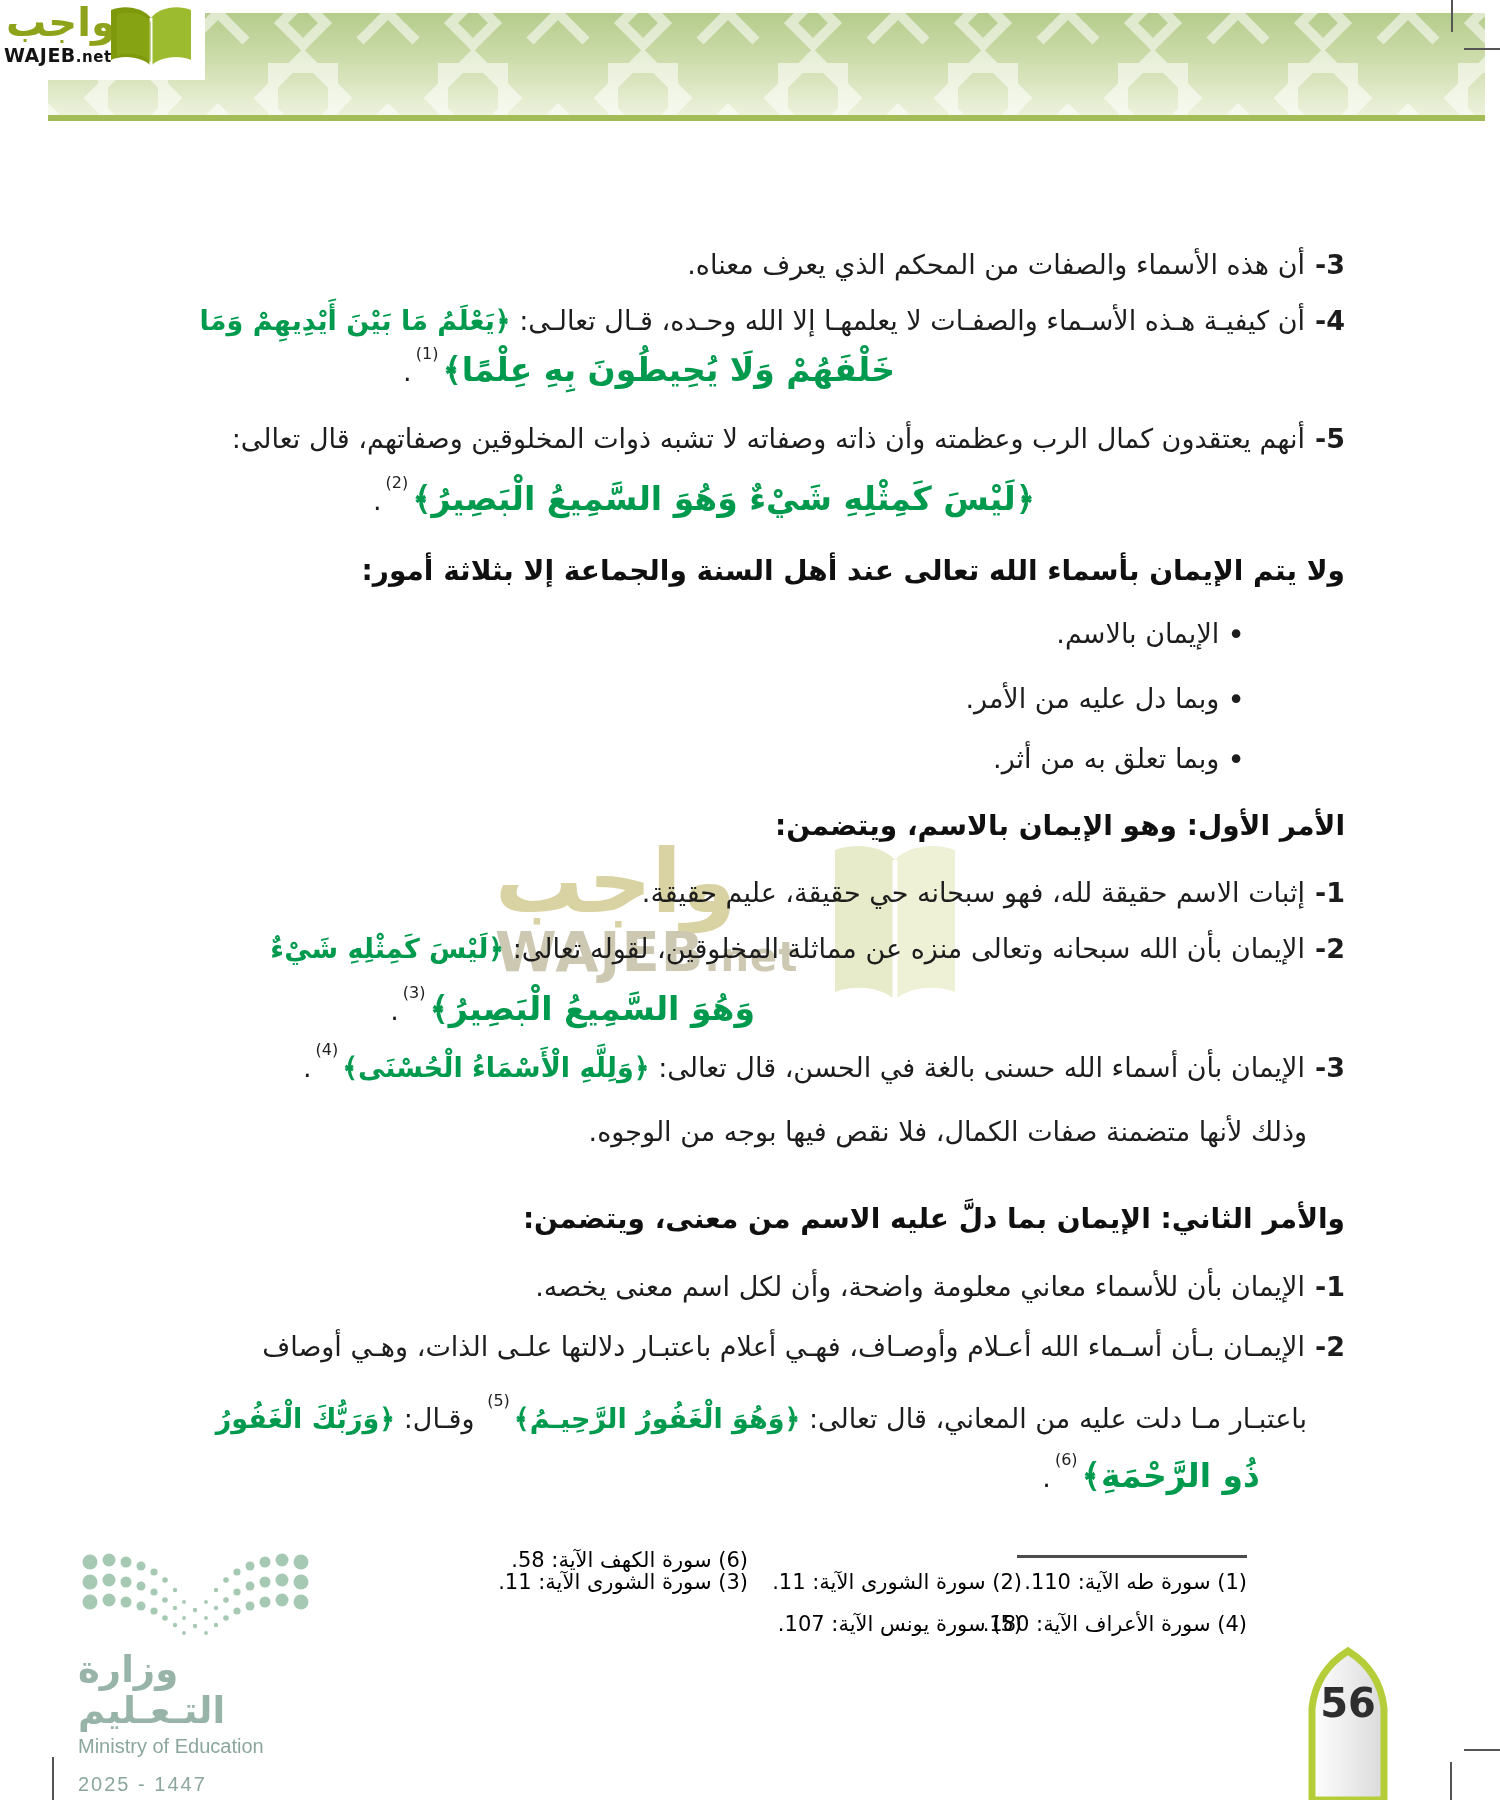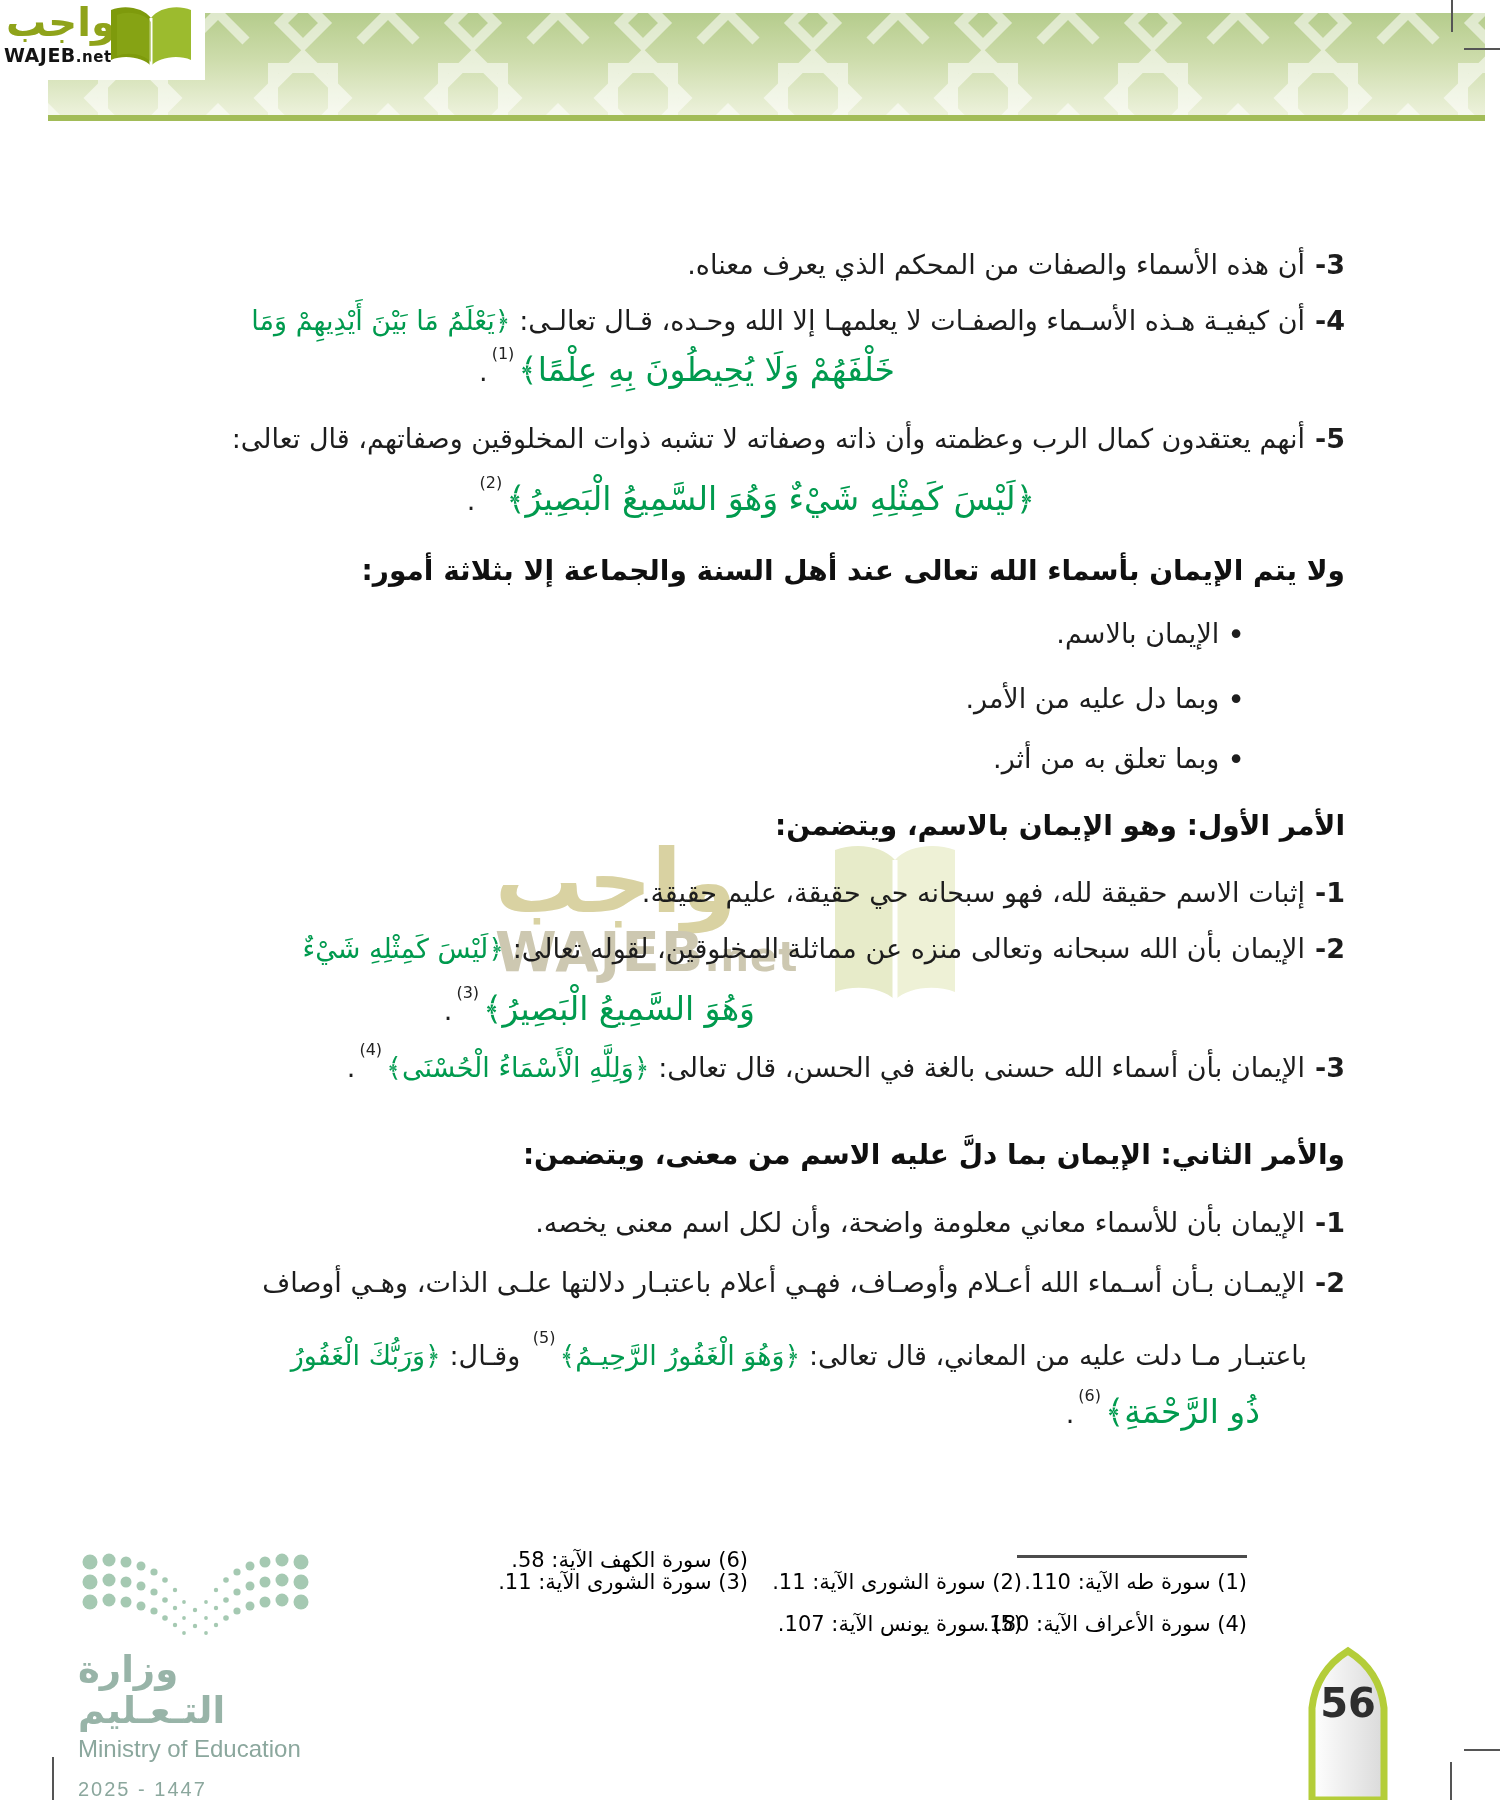--- a/index.html
+++ b/index.html
@@ -33,32 +33,32 @@
   
   .content{
     position:absolute;right:155px;left:150px;top:238px;z-index:2;
     direction:rtl;text-align:right;color:#1d1d1d;
   }
   .line{font-size:27px;line-height:1.58;white-space:nowrap;}
   .num{display:inline-block;margin-left:10px;font-weight:bold;}
   .heading{font-size:28px;font-weight:bold;color:#101010;}
   .bullet-line{padding-right:100px;}
   .bullet-dot{font-size:30px;margin-left:8px;position:relative;top:2px;}
-  .q{color:#009a4e;font-weight:normal;}
+  .q{color:#009a4e;font-weight:bold;}
   .q-lg{font-size:33px;}
   .ref{font-size:16px;color:#222;position:relative;top:-12px;font-weight:normal;margin:0 4px;}
   .period{font-size:27px;}
   .indent{padding-right:38px;}
   
   .fn-divider{position:absolute;top:1555px;right:253px;width:230px;height:3px;background:#4c4c4c;z-index:2;}
   .fn{position:absolute;direction:rtl;font-size:21px;color:#000000;white-space:nowrap;z-index:2;}
   
   .ministry{position:absolute;left:78px;top:1548px;z-index:2;width:260px;}
   .min-ar{font-size:37px;font-weight:bold;color:#98b4a8;margin-top:6px;line-height:1.1;}
-  .min-en{font-size:24px;color:#8ba79d;margin-top:4px;font-family:"Liberation Sans",sans-serif;}
+  .min-en{font-size:20px;color:#8ba79d;margin-top:4px;font-family:"Liberation Sans",sans-serif;}
   .min-years{font-size:20px;color:#8ba79d;margin-top:15px;letter-spacing:2px;font-family:"Liberation Sans",sans-serif;}
   
   .badge{position:absolute;left:1304px;top:1646px;width:88px;height:154px;z-index:3;}
   .badge-num{position:absolute;left:0;top:34px;width:88px;text-align:center;font-size:40px;font-weight:bold;color:#2e2e2e;}
 </style>
 </head>
 <body>
 
 <div class="band">
   <svg width="1437" height="102">
@@ -158,20 +158,21 @@
   </div>
 
   <div class="line" style="margin-top:13px;padding-right:590px;">
     <span class="q q-lg">وَهُوَ السَّمِيعُ الْبَصِيرُ﴾</span><sup class="ref">(3)</sup><span class="period">.</span>
   </div>
 
   <div class="line" style="margin-top:12px;">
     <span class="num">3-</span><span>الإيمان بأن أسماء الله حسنى بالغة في الحسن، قال تعالى: </span><span class="q">﴿وَلِلَّهِ الْأَسْمَاءُ الْحُسْنَى﴾</span><sup class="ref">(4)</sup><span class="period">.</span>
   </div>
 
+  <div class="line indent" style="margin-top:21px;">وذلك لأنها متضمنة صفات الكمال، فلا نقص فيها بوجه من الوجوه.</div>
 
   <div class="line heading" style="margin-top:43px;">والأمر الثاني: الإيمان بما دلَّ عليه الاسم من معنى، ويتضمن:</div>
 
   <div class="line" style="margin-top:25px;">
     <span class="num">1-</span><span>الإيمان بأن للأسماء معاني معلومة واضحة، وأن لكل اسم معنى يخصه.</span>
   </div>
 
   <div class="line" style="margin-top:17px;">
     <span class="num">2-</span><span>الإيمـان بـأن أسـماء الله أعـلام وأوصـاف، فهـي أعلام باعتبـار دلالتها علـى الذات، وهـي أوصاف</span>
   </div>

